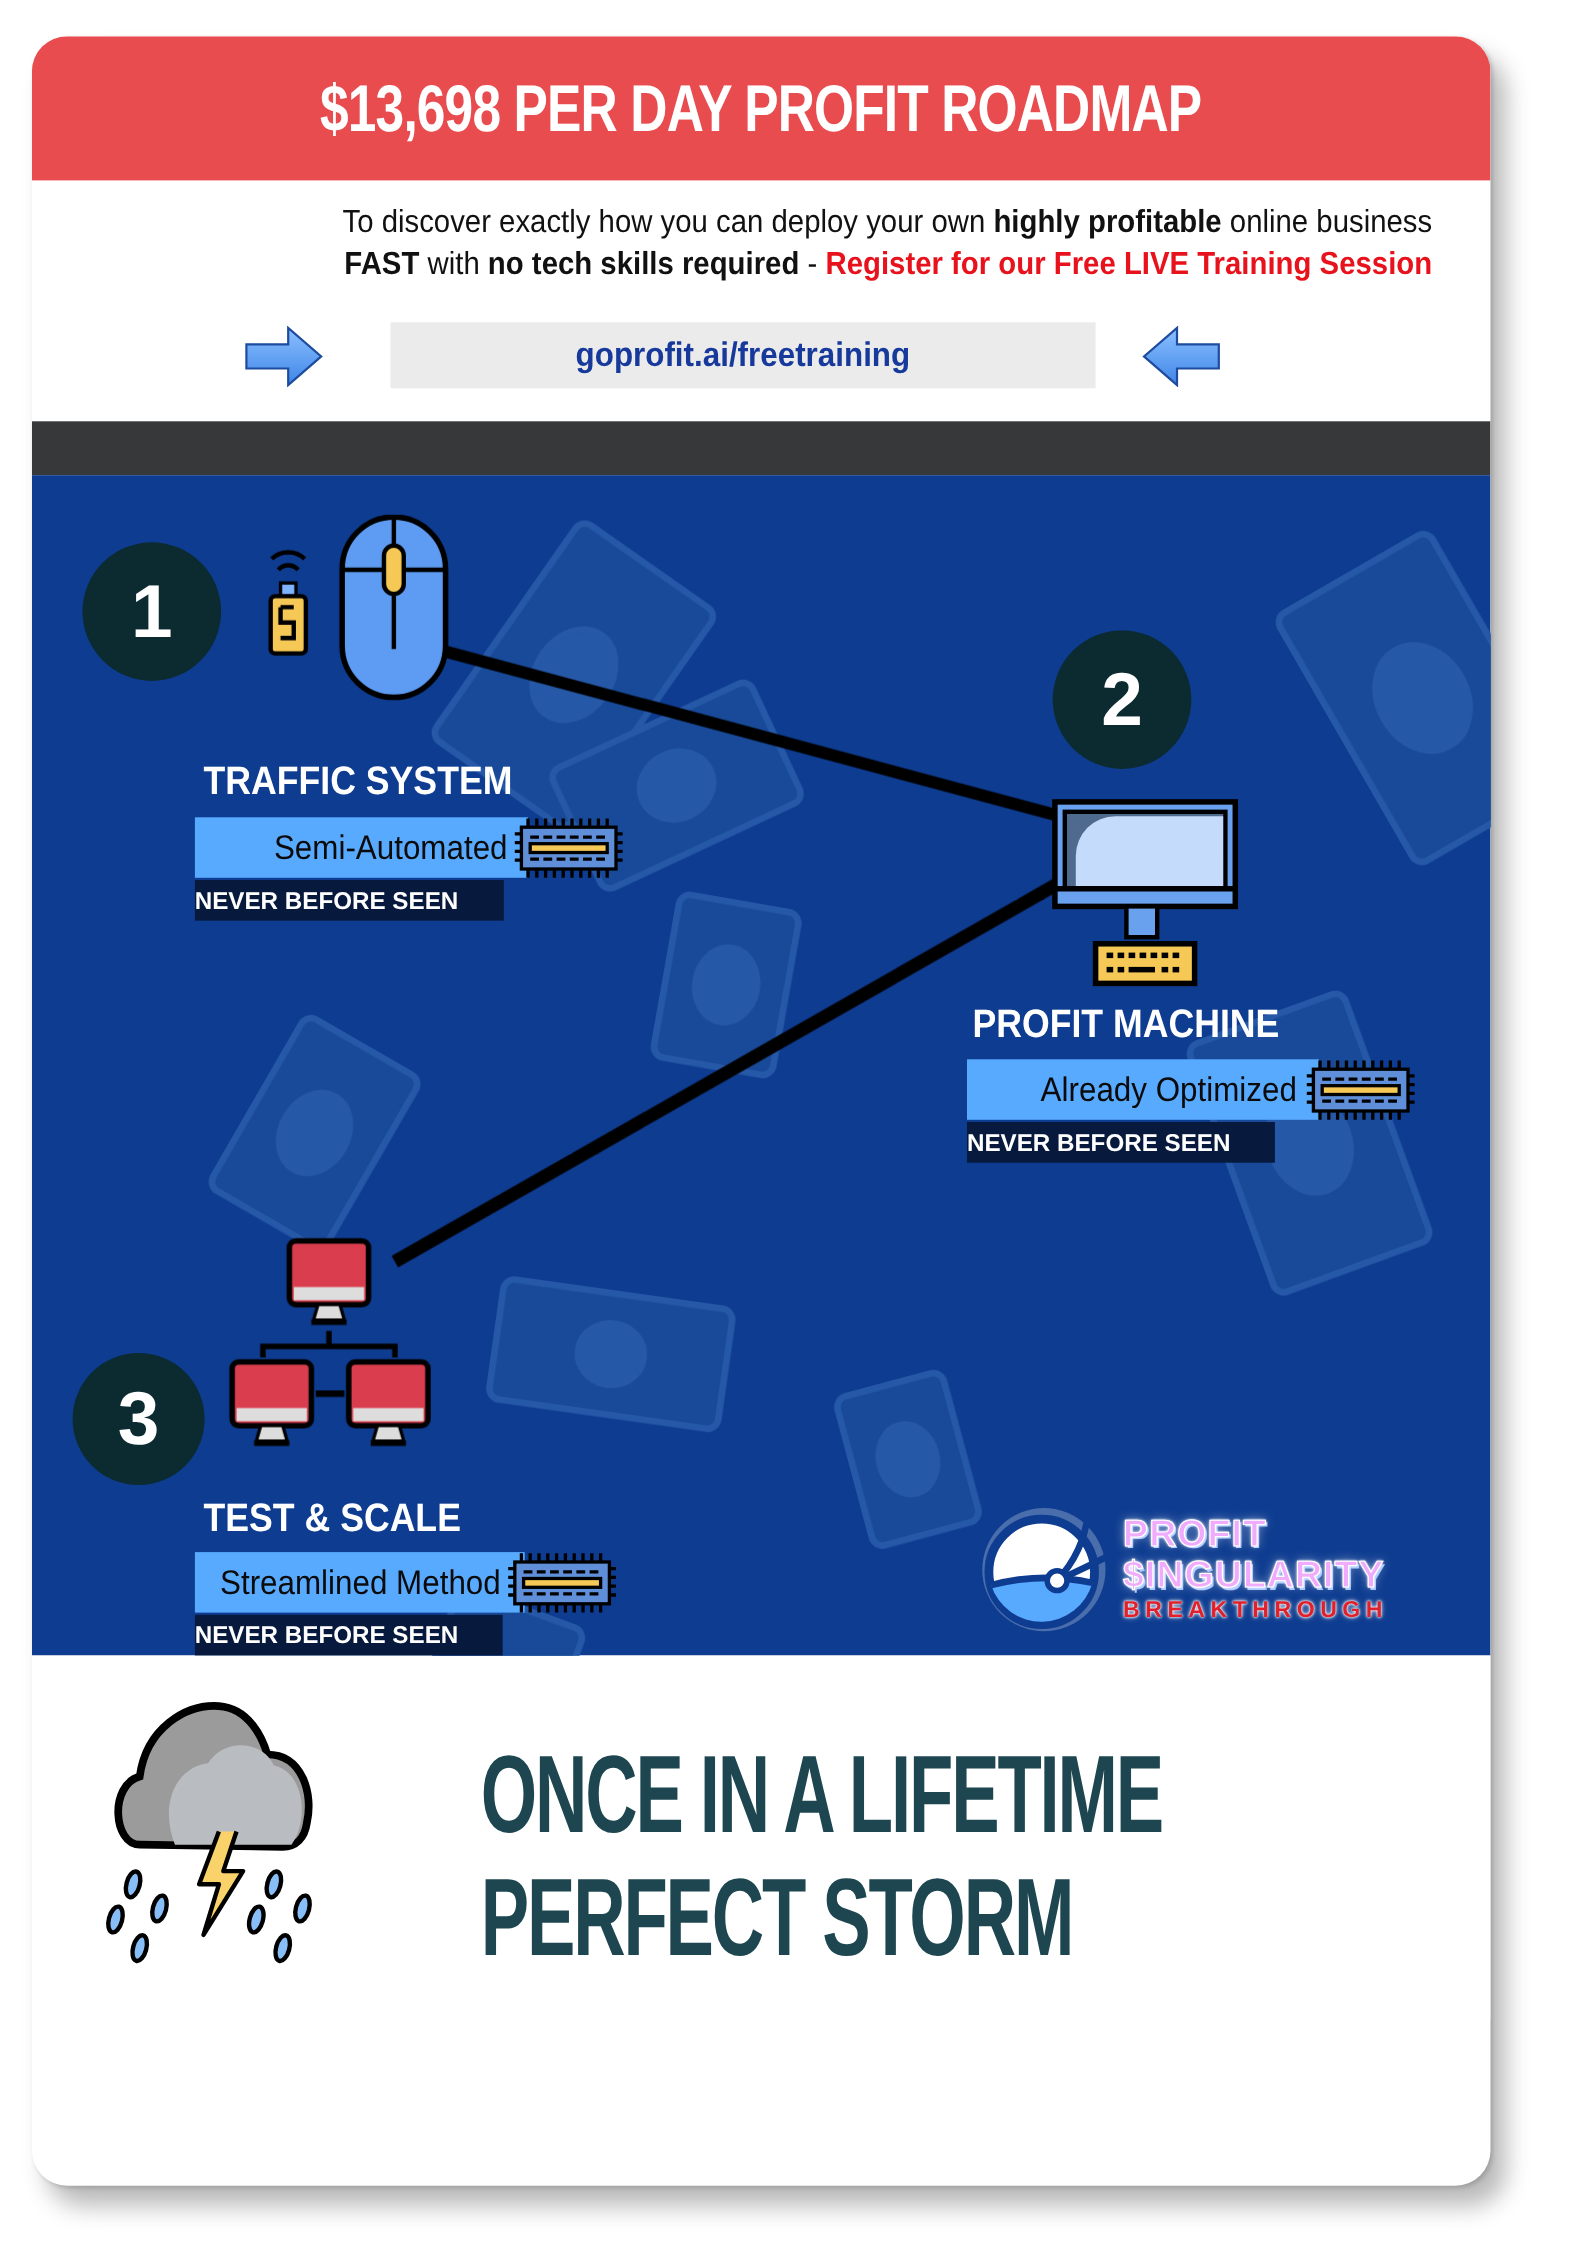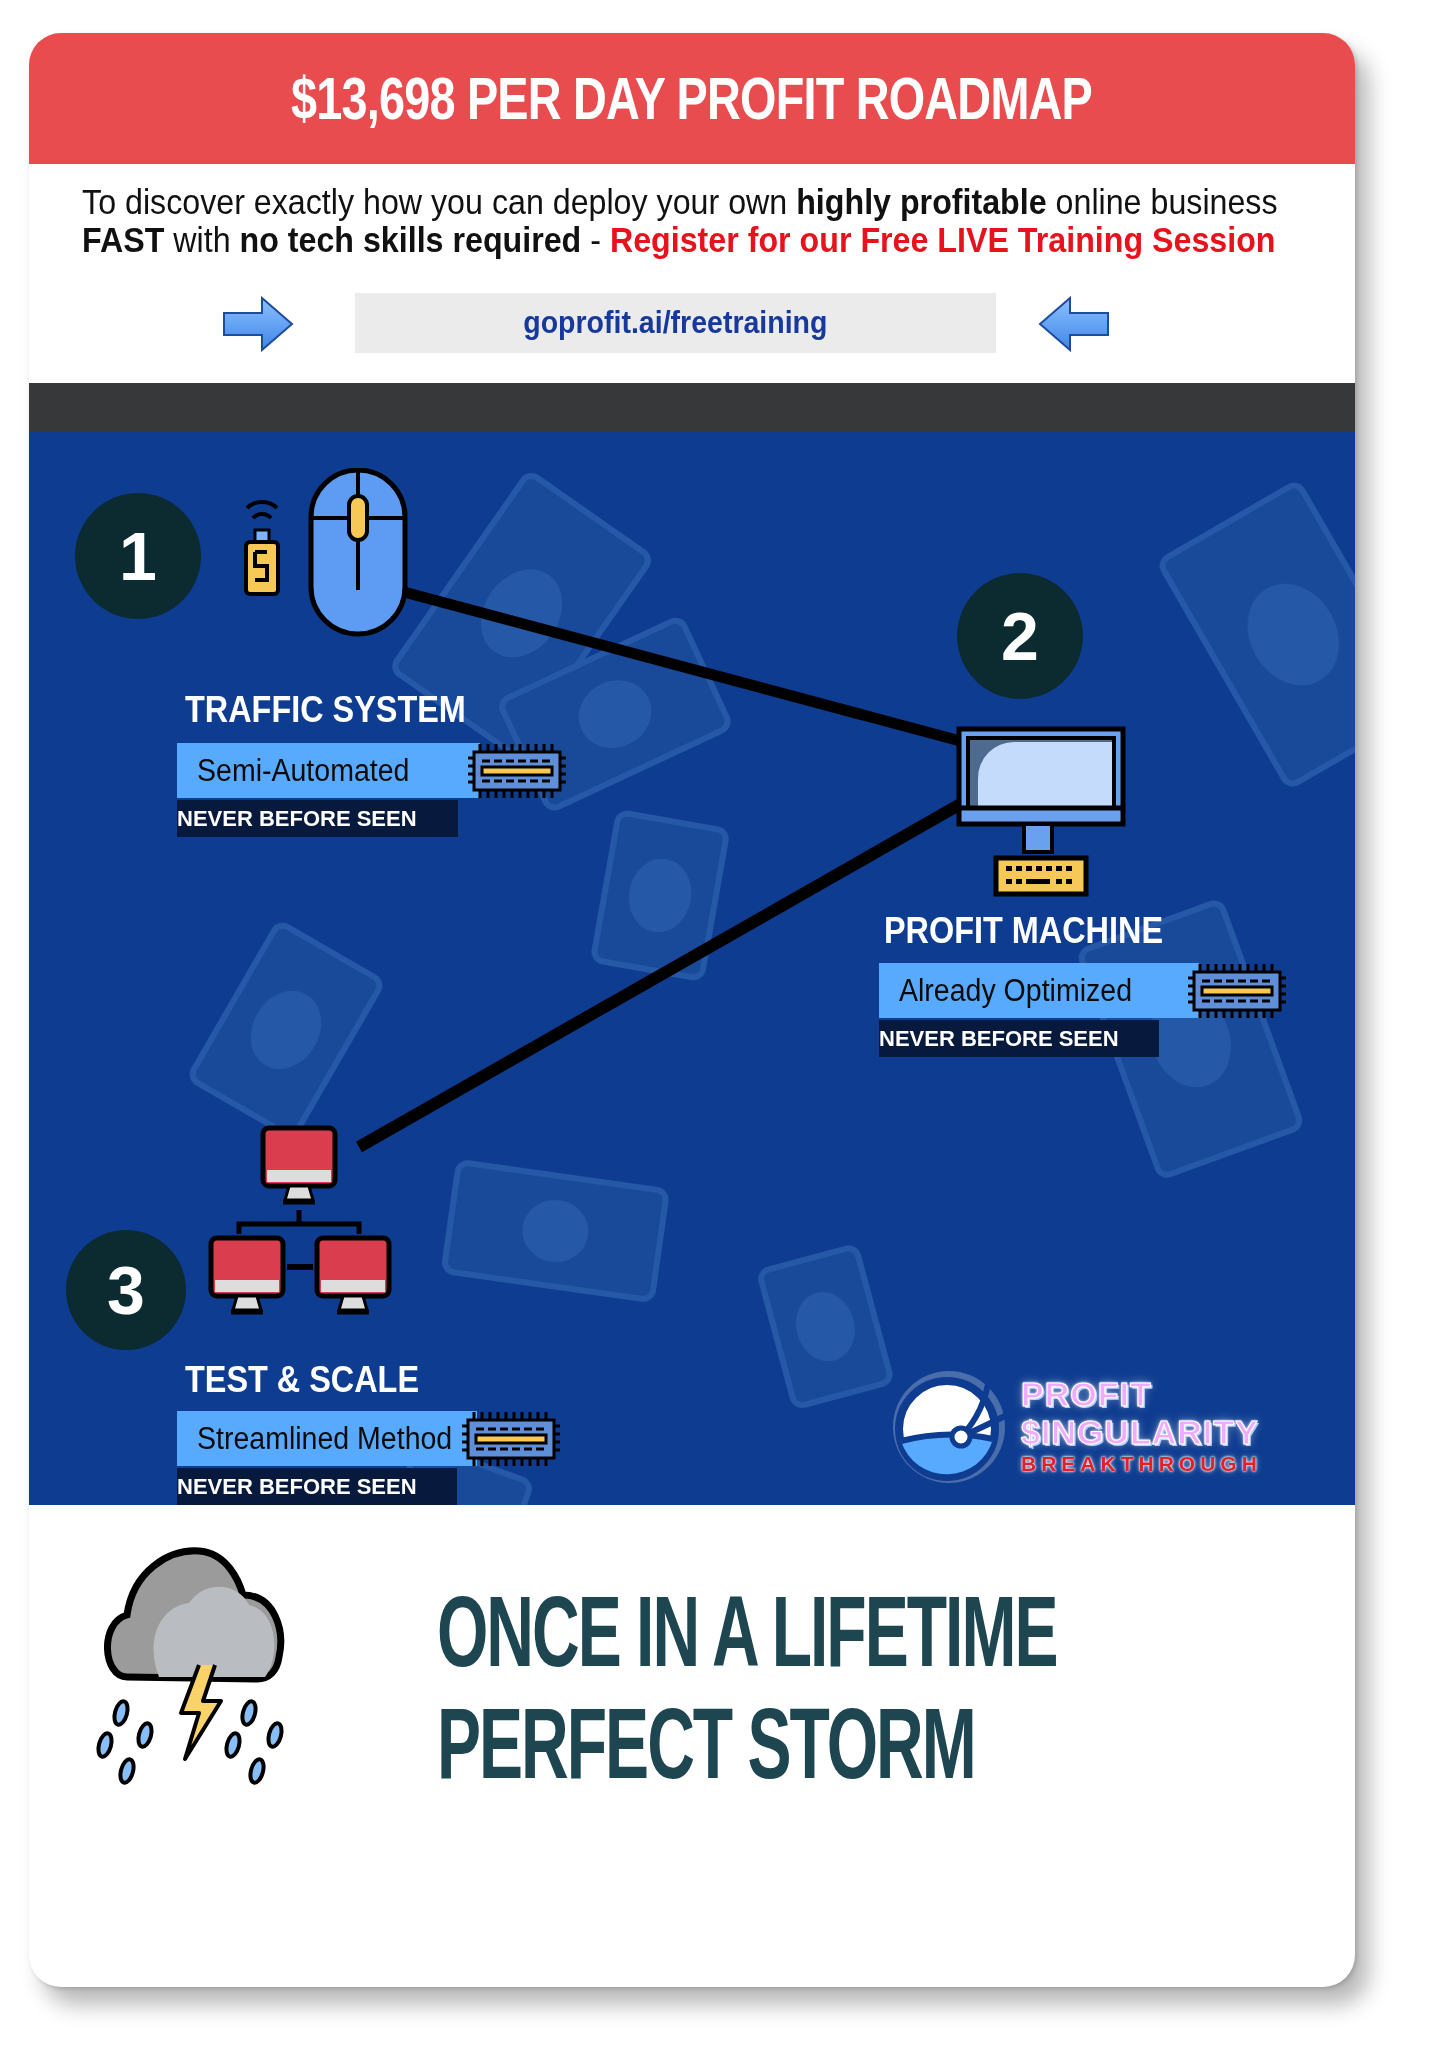--- a/index.html
+++ b/index.html
@@ -19,22 +19,22 @@
     position: absolute; left: 0; top: 0; width: 1326px; height: 131px;
     background: #e94c4e; display: flex; align-items: center; justify-content: center;
   }
   .header-title {
     color: #fff; font-family: "Liberation Sans", sans-serif; font-weight: 700;
     font-size: 60px; letter-spacing: -1px; transform: scaleX(0.78); transform-origin: center;
     white-space: nowrap;
   }
 
   .intro {
-    position: absolute; left: 0; top: 150px; width: 1326px; text-align: left;
-    font-family: "Liberation Sans", sans-serif; color: #111; font-size: 35px; line-height: 38px;
+    position: absolute; left: 0; top: 150px; width: 1326px; text-align: right;
+    font-family: "Liberation Sans", sans-serif; color: #111; font-size: 29px; line-height: 38px;
   }
   .intro .line { display: block; transform: scaleX(0.92); white-space: nowrap; }
   .intro b { font-weight: 700; }
   .intro .red { color: #e8121c; font-weight: 700; }
 
   .url-box {
     position: absolute; left: 326px; top: 260px; width: 641px; height: 60px;
     background: #ebebeb; display: flex; align-items: center; justify-content: center;
   }
   .url-text { color: #16399b; font-weight: 700; font-size: 31px; transform: scaleX(0.92); }
@@ -58,21 +58,21 @@
     display: flex; align-items: center; justify-content: center;
     font-family: "Liberation Sans", sans-serif;
   }
 
   .step-title {
     position: absolute; color: #fff; font-weight: 700; font-size: 36px;
     white-space: nowrap; transform-origin: left; transform: scaleX(0.9);
   }
   .step-bar {
     position: absolute; height: 55px; background: #58aaff;
-    display: flex; align-items: center; padding-left: 20px;
+    display: flex; align-items: center; padding-left: 20px; justify-content: flex-end;
   }
   .step-bar-text { color: #0b0b0b; font-size: 31px; white-space: nowrap; transform-origin: left; transform: scaleX(0.92); }
   .step-tag {
     position: absolute; height: 37px; background: #071a3d;
     display: flex; align-items: center; 
   }
   .step-tag-text { color: #fff; font-weight: 700; font-size: 22px; white-space: nowrap; }
 
   .chip { position: absolute; width: 102px; height: 62px; }
 

